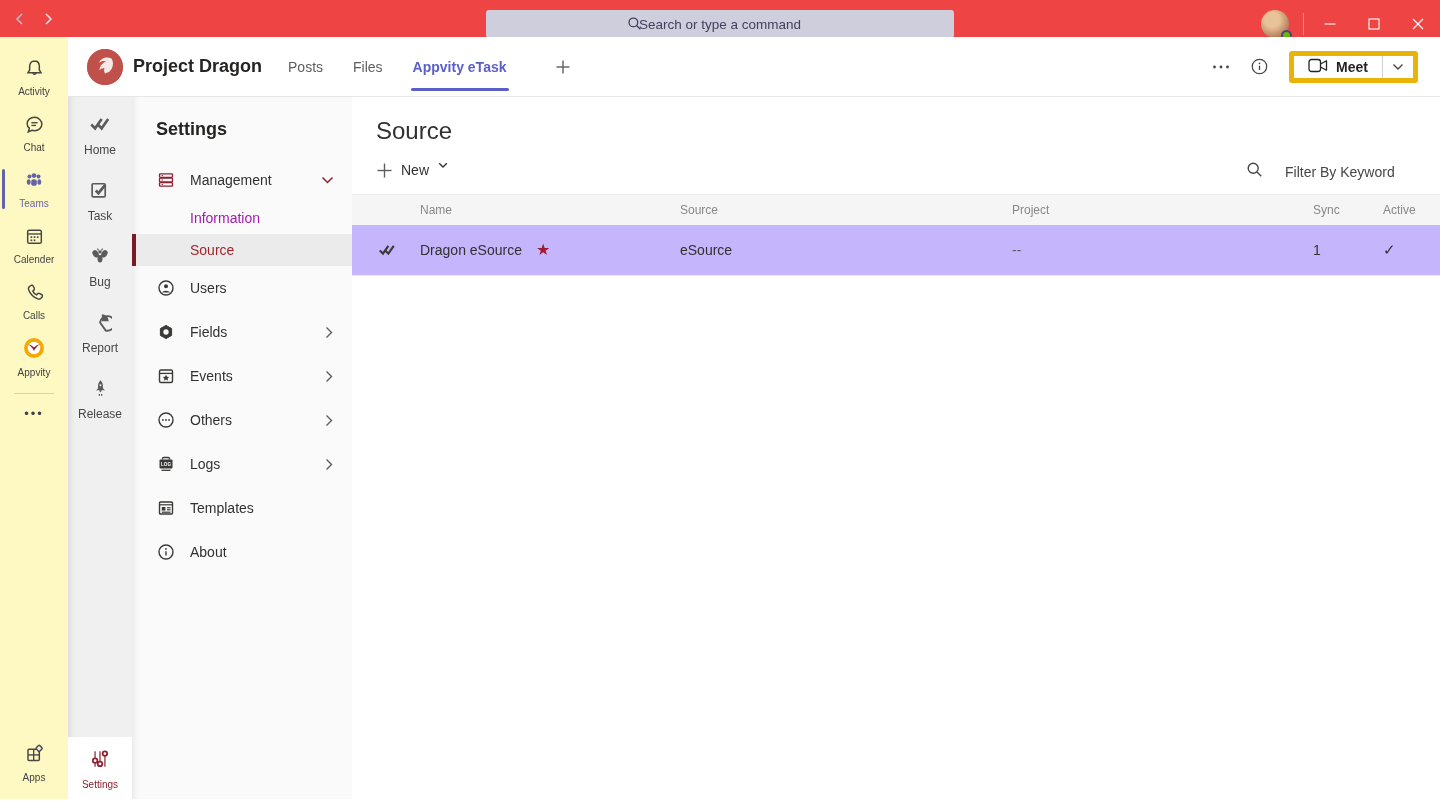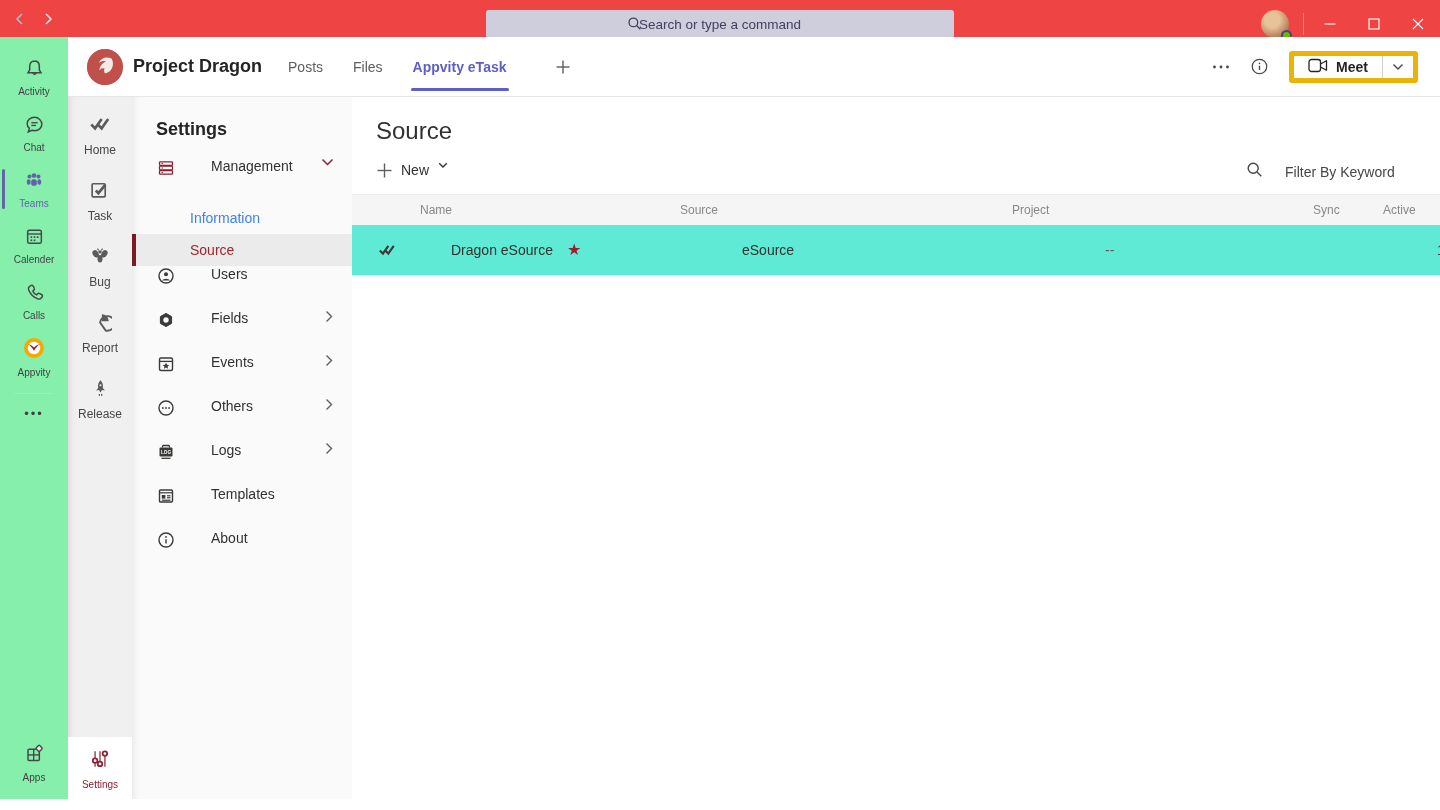--- a/index.html
+++ b/index.html
@@ -18,21 +18,21 @@
   .tb-right { position:absolute; right:0; top:0; height:48px; display:flex; align-items:center; }
   .tb-avatar { width:28px; height:28px; border-radius:50%; position:relative; margin-right:14px;
     background:radial-gradient(circle at 40% 35%, #e8c39a 0 30%, #b97f5c 70%, #8a5a44 100%); }
   .tb-avatar .status { position:absolute; right:-3px; bottom:-3px; width:11px; height:11px;
     border-radius:50%; background:#6bb700; border:2px solid #464775; }
   .tb-sep { width:1px; height:22px; background:rgba(255,255,255,.35); margin-right:4px; }
   .win-btn { width:44px; height:48px; display:flex; align-items:center; justify-content:center; }
 
   
   .app-body { display:flex; height:762px; }
-  .left-rail { width:68px; background:#86efac; position:relative; display:flex;
+  .left-rail { width:68px; background:#fef9c3; position:relative; display:flex;
     flex-direction:column; align-items:center; padding-top:12px; flex:none; }
   .right-col { flex:1; display:flex; flex-direction:column; min-width:0; }
 
   
   .rail-item { width:68px; height:56px; display:flex; flex-direction:column; align-items:center;
     justify-content:center; color:#424242; position:relative; cursor:pointer; }
   .rail-item .lbl { font-size:10px; margin-top:3px; color:#424242; }
   .rail-item.active { color:#6264a7; }
   .rail-item.active .lbl { color:#6264a7; }
   .rail-item.active::before { content:""; position:absolute; left:2px; top:8px; width:3px; height:40px;
@@ -71,48 +71,48 @@
     justify-content:flex-start; color:#5b5b5b; cursor:pointer; padding-top:4px; }
   .inner-item .lbl { font-size:12px; color:#484644; margin-top:4px; }
   .inner-settings { position:absolute; bottom:0; left:0; width:64px; height:62px; background:#fff;
     display:flex; flex-direction:column; align-items:center; justify-content:center; cursor:pointer; }
   .inner-settings .lbl { font-size:10px; color:#8e1f2f; margin-top:4px; }
 
   
   .settings-nav { width:220px; background:#fafafa; flex:none; padding-top:22px;
     box-shadow:inset 8px 0 8px -8px rgba(0,0,0,.12); }
   .settings-title { font-size:18px; font-weight:700; color:#252423; margin:0 0 18px 24px; }
-  .snav-item { height:44px; display:flex; align-items:flex-start; padding-left:24px; position:relative;
-    cursor:pointer; color:#323130;gap:21px; }
+  .snav-item { height:44px; display:flex; align-items:center; padding-left:24px; position:relative;
+    cursor:pointer; color:#323130; }
   .snav-item .ic { width:20px; display:flex; justify-content:center; margin-right:14px; flex:none; }
   .snav-item .txt { font-size:14px; }
   .snav-item .chev { position:absolute; right:18px; display:flex; }
   .snav-sub { height:32px; display:flex; align-items:center; padding-left:58px; font-size:14px;
-    color:#3b82f6; cursor:pointer; }
+    color:#a21caf; cursor:pointer; }
   .snav-sub.selected { background:#ebebeb; border-left:4px solid #7a1a27; padding-left:54px;
     color:#a4262c; }
 
   
   .main { flex:1; background:#fff; min-width:0; display:flex; flex-direction:column; }
   .main-title { font-size:24px; color:#323130; font-weight:400; margin:20px 0 0 24px; }
   .toolbar { display:flex; align-items:center; justify-content:space-between;
     margin:16px 30px 12px 24px; }
   .new-btn { display:flex; align-items:flex-start; gap:8px; color:#323130; font-size:14px; cursor:pointer; }
   .new-btn .chev { display:flex; margin-left:1px; }
   .filter-box { display:flex; align-items:center; gap:22px; }
   .filter-input { border:none; outline:none; font-size:14px; color:#484644; width:125px;
     background:transparent; font-family:"Liberation Sans",sans-serif; }
   .filter-input::placeholder { color:#484644; opacity:1; }
 
   .tbl-header, .tbl-row { display:grid;
     grid-template-columns:68px 260px 332px 301px 70px 1fr; align-items:center; }
   .tbl-header { height:31px; background:#f5f5f5; border-top:1px solid #ededed;
     font-size:12px; color:#8a8886; }
   .tbl-row { height:51px; border-bottom:1px solid #edebe9; font-size:14px; color:#323130;
-    background:#5eead4; cursor:pointer;gap:31px; }
+    background:#c4b5fd; cursor:pointer; }
   .row-ic { margin-left:25px; display:flex; color:#3b3a39; }
   .name-cell { display:flex; align-items:center; gap:14px; }
   .star { color:#9e1b32; font-size:16px; line-height:1; }
   .active-check { font-size:15px; color:#323130; }
   .muted { color:#605e5c; }
 </style>
 </head>
 <body>
 
 <div class="titlebar">

